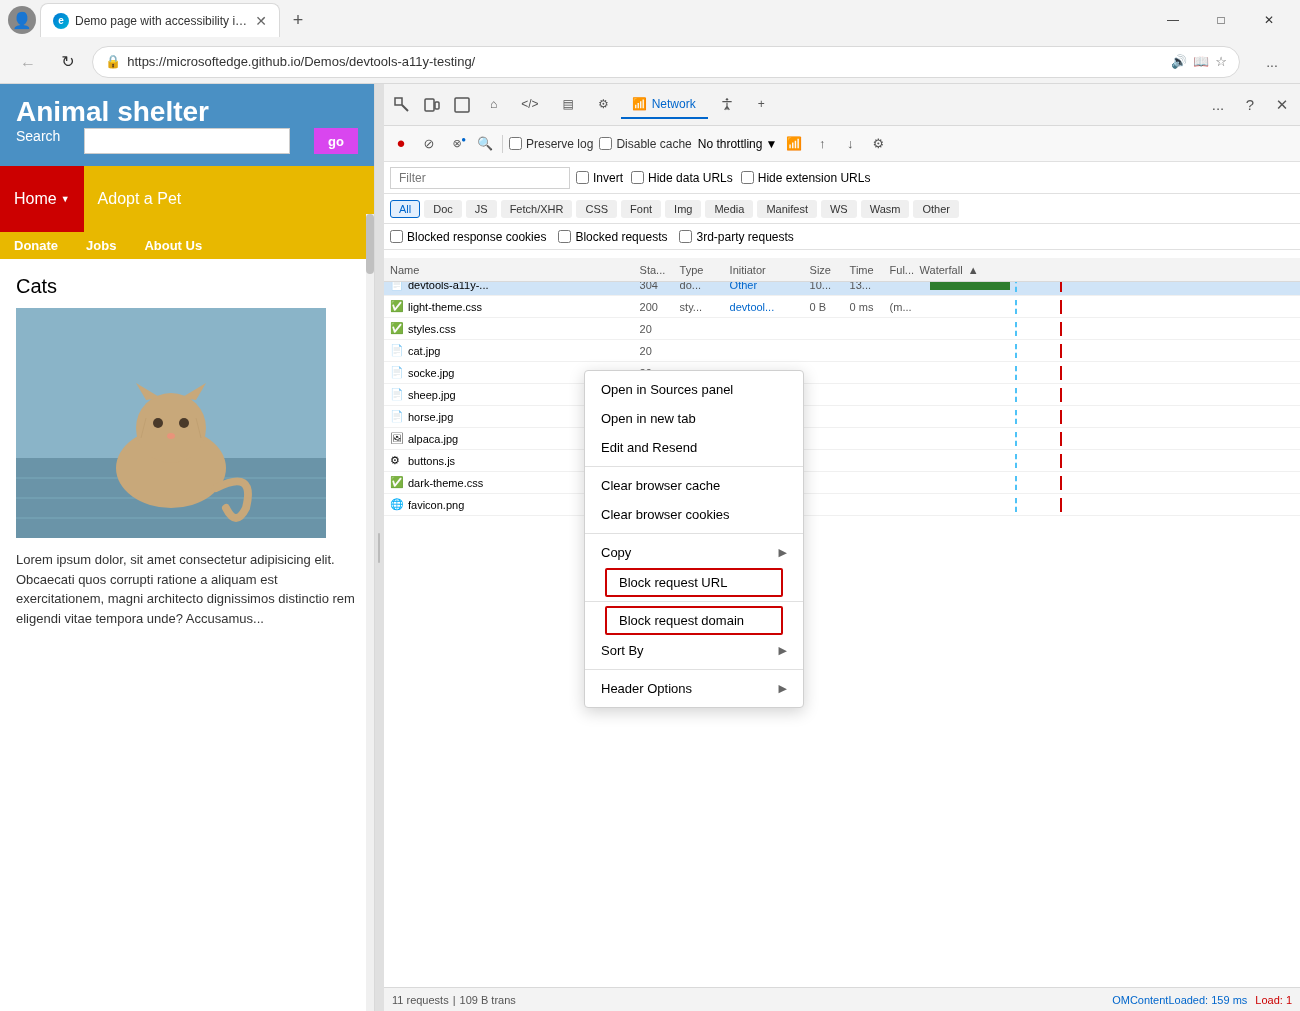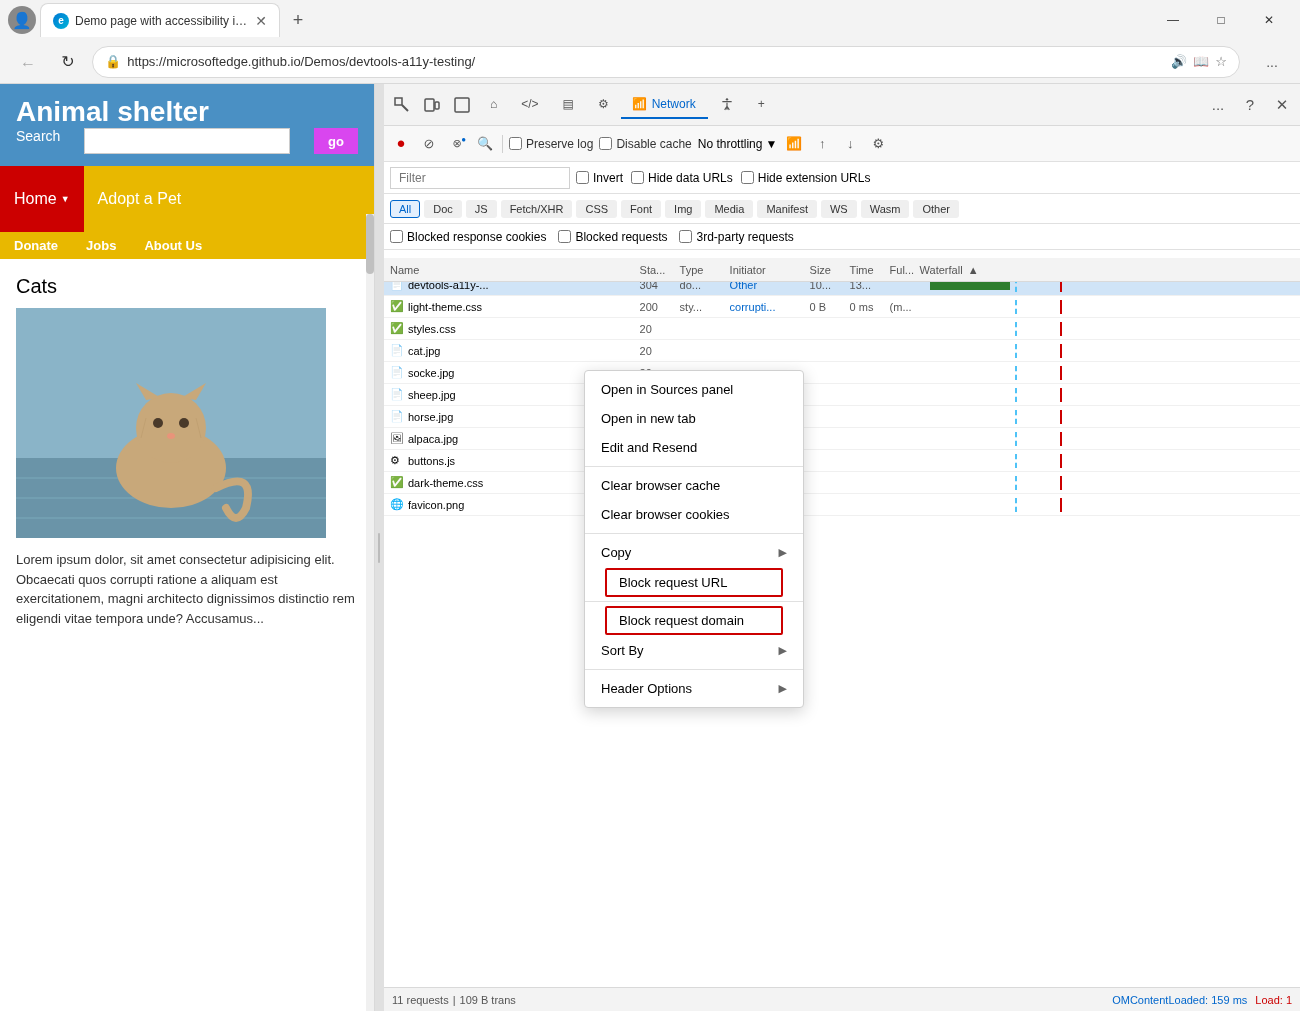--- a/index.html
+++ b/index.html
@@ -390,21 +390,21 @@
                   <div style="position: absolute; left: 140px; top: 0px; bottom: 0px; border-left: 2px solid rgb(204, 0, 0);"></div>
                 </div>
   </div>
               <div class="table-row">
     <div class="row-name">
       <span class="row-icon">✅</span>
       <span>light-theme.css</span>
     </div>
     <div class="row-status">200</div>
     <div class="row-type">sty...</div>
-    <div class="row-initiator">corrupti...</div>
+    <div class="row-initiator">devtool...</div>
     <div class="row-size">0 B</div>
     <div class="row-time">0 ms</div>
     <div class="row-ful">(m...</div>
     <div class="row-waterfall">
                   <div style="position: absolute; left: 95px; top: 0px; bottom: 0px; border-left: 2px dashed rgb(79, 195, 247);"></div>
                   <div style="position: absolute; left: 140px; top: 0px; bottom: 0px; border-left: 2px solid rgb(204, 0, 0);"></div>
                 </div>
   </div>
               <div class="table-row">
     <div class="row-name">

